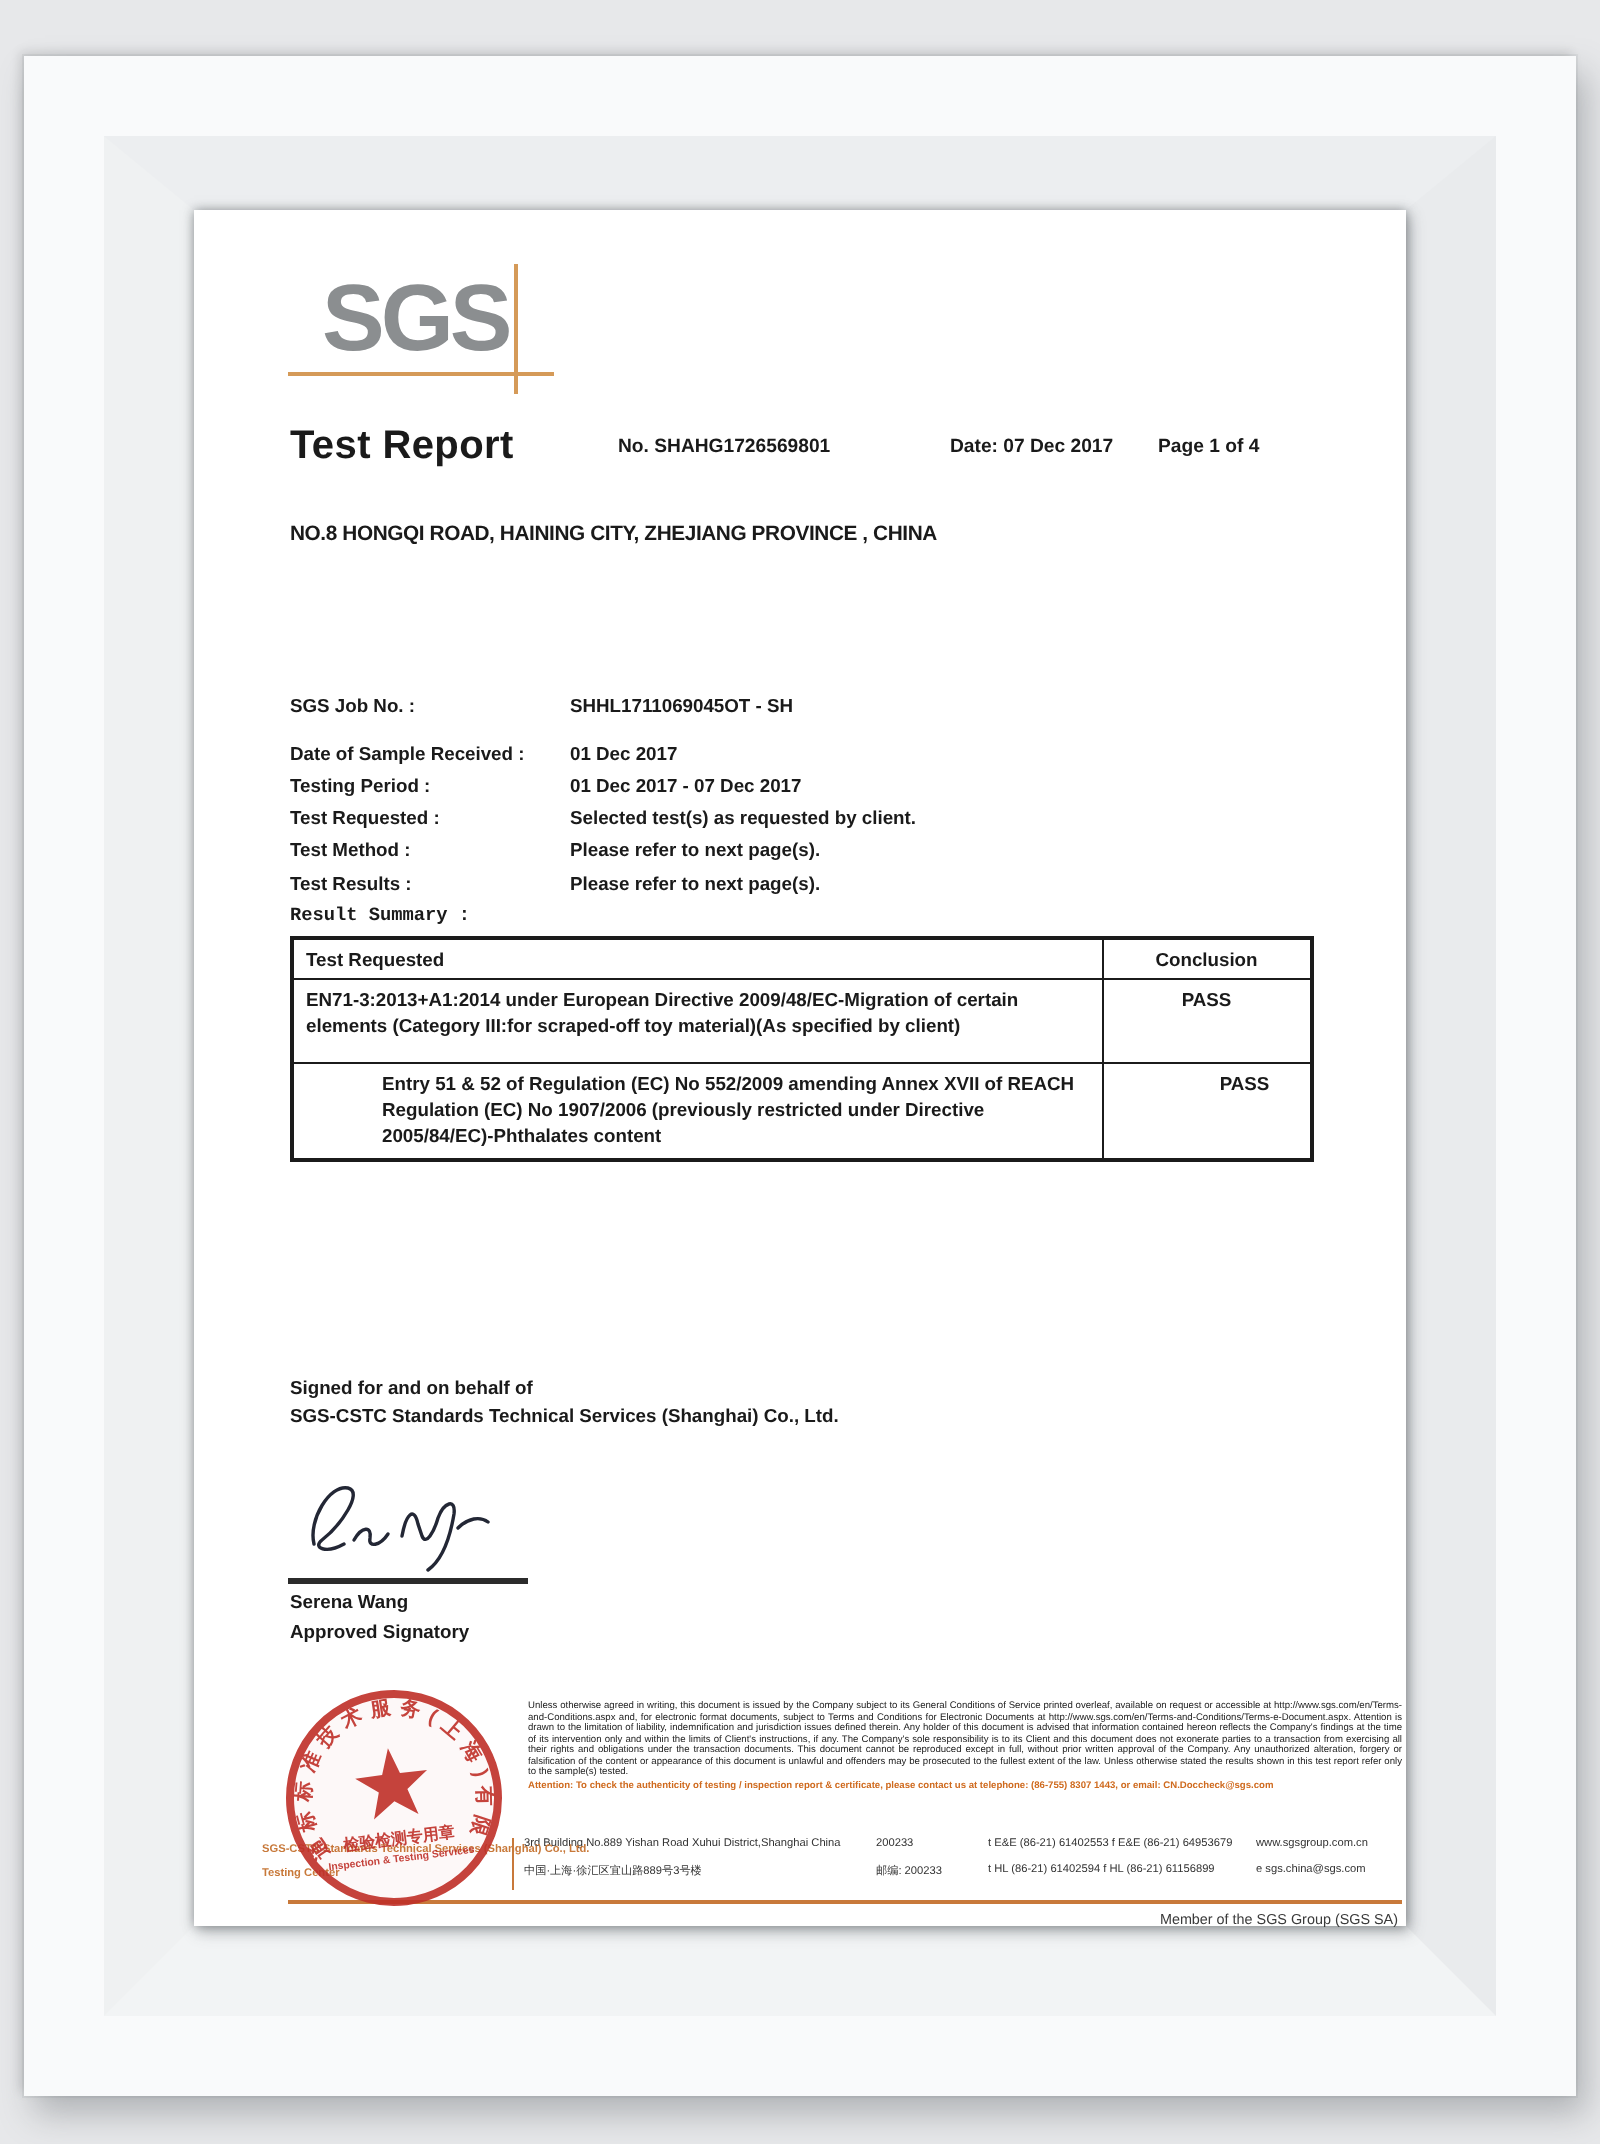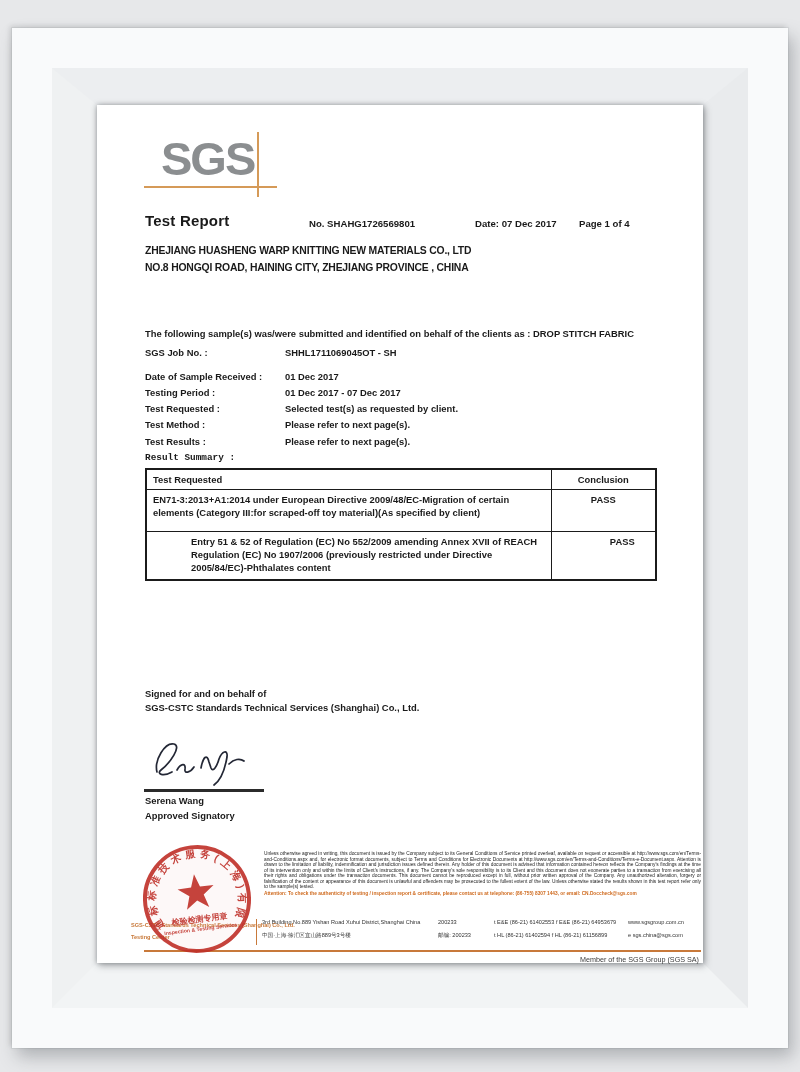--- a/index.html
+++ b/index.html
@@ -31,21 +31,21 @@
   }
 
   
   .sgs-logo {
     position:absolute; left:64px; top:26px;
     font-size:47px; font-weight:bold; letter-spacing:-2px; color:#8b8e90;
   }
   .cross-h { position:absolute; left:47px; top:81px; width:133px; height:2px; background:#d59a58; }
   .cross-v { position:absolute; left:160px; top:27px; width:2px; height:65px; background:#d59a58; }
 
-  .report-title { position:absolute; left:48px; top:107px; font-size:15px; font-weight:bold; letter-spacing:.2px; }
+  .report-title { position:absolute; left:48px; top:107px; font-size:20px; font-weight:bold; letter-spacing:.2px; }
   .hmeta { position:absolute; top:113px; font-size:9.6px; font-weight:bold; }
   .h-no   { left:212px; }
   .h-date { left:378px; }
   .h-page { left:482px; }
 
   .client-line { position:absolute; left:48px; font-size:10.4px; font-weight:bold; letter-spacing:-.2px; }
   .cl1 { top:140px; } .cl2 { top:157px; }
 
   .intro { position:absolute; left:48px; top:223px; width:520px; font-size:9.4px; font-weight:bold; }
 
@@ -103,24 +103,22 @@
 
         <div class="sgs-logo">SGS</div>
         <div class="cross-h"></div>
         <div class="cross-v"></div>
 
         <div class="report-title">Test Report</div>
         <div class="hmeta h-no">No. SHAHG1726569801</div>
         <div class="hmeta h-date">Date: 07 Dec 2017</div>
         <div class="hmeta h-page">Page 1 of 4</div>
 
-        <div class="client-line cl1">ZHEJIANG HUASHENG WARP KNITTING NEW MATERIALS CO., LTD</div>
         <div class="client-line cl2">NO.8 HONGQI ROAD, HAINING CITY, ZHEJIANG PROVINCE , CHINA</div>
 
-        <div class="intro">The following sample(s) was/were submitted and identified on behalf of the clients as : DROP STITCH FABRIC</div>
 
         <div class="frow r0">
           <span class="flabel">SGS Job No. :</span><span>SHHL1711069045OT - SH</span>
         </div>
         <div class="frow r1">
           <span class="flabel">Date of Sample Received :</span><span>01 Dec 2017</span>
         </div>
         <div class="frow r2">
           <span class="flabel">Testing Period :</span><span>01 Dec 2017 - 07 Dec 2017</span>
         </div>

